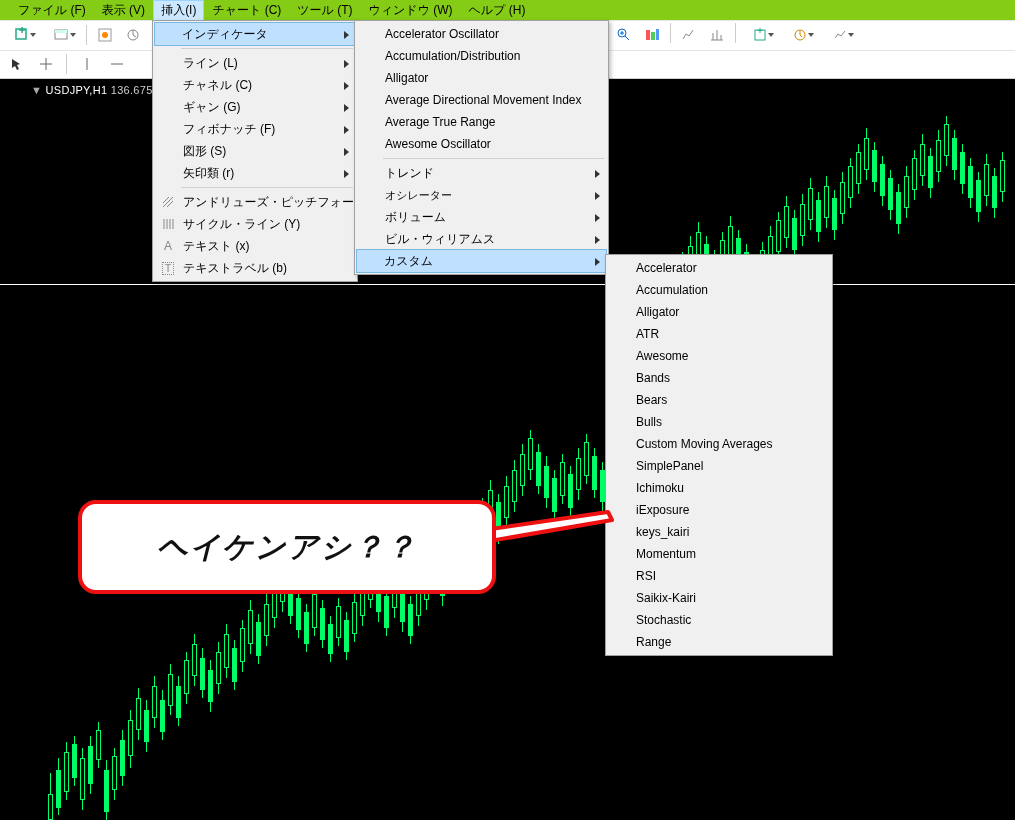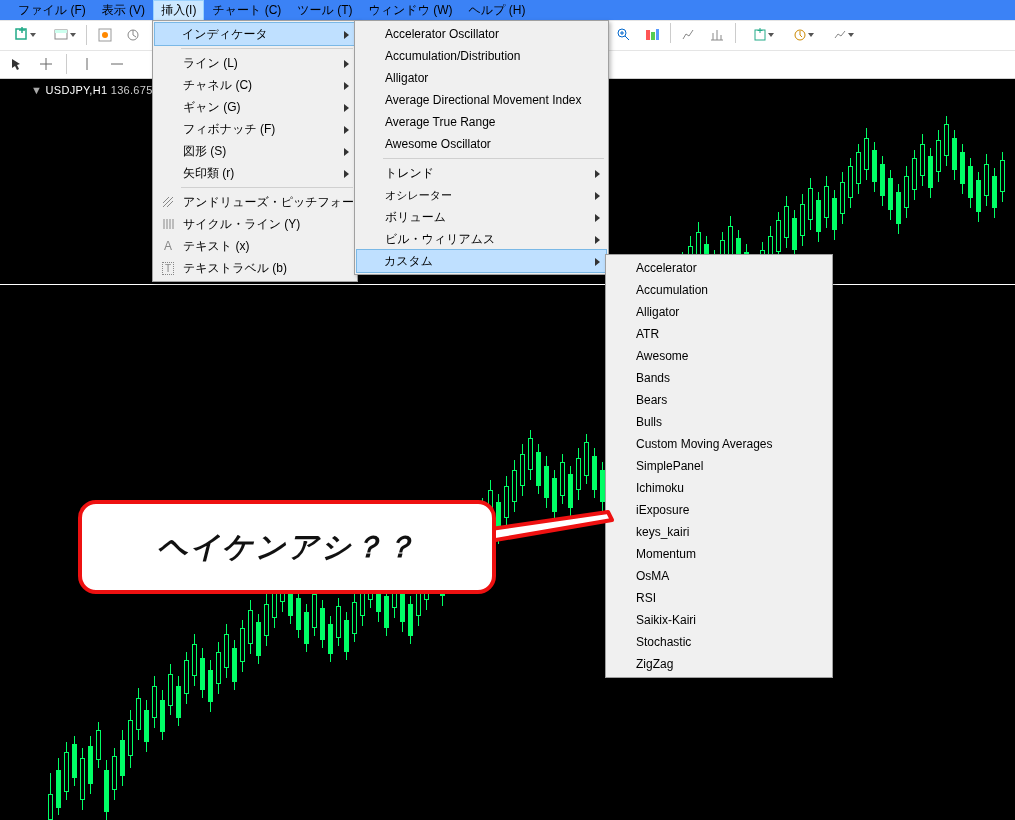--- a/index.html
+++ b/index.html
@@ -1,16 +1,16 @@
 <!DOCTYPE html>
 <html><head>
 <meta charset="utf-8">
 <style>
 html,body{margin:0;padding:0;width:1015px;height:820px;background:#000;font-family:"Meiryo","Yu Gothic UI","Segoe UI",sans-serif;font-size:12px;overflow:hidden;position:relative}
-.menubar{position:absolute;top:0;left:0;right:0;height:20px;background:#3b82f6;display:flex;align-items:center;padding:0 4px;border-bottom:1px solid #e5e5e5;z-index:30}
+.menubar{position:absolute;top:0;left:0;right:0;height:20px;background:#84cc16;display:flex;align-items:center;padding:0 4px;border-bottom:1px solid #e5e5e5;z-index:30}
 .spacer6{width:6px}
 .menubar .mi{padding:2px 8px;color:#000;cursor:default}
 .menubar .mi.hl{background:#cce8ff;border:1px solid #99d1ff;padding:1px 7px}
 .toolbar1{position:absolute;top:20px;left:0;right:0;height:30px;background:#fff;display:flex;align-items:center;padding:0 4px;gap:4px;z-index:25;border-bottom:1px solid #e5e5e5}
 .toolbar2{position:absolute;top:50px;left:0;right:0;height:28px;background:#fff;display:flex;align-items:center;padding:0 4px;gap:6px;z-index:20;border-bottom:1px solid #d0d0d0}
 .tb-btn{width:22px;height:22px;display:flex;align-items:center;justify-content:center;border:1px solid transparent;color:#555}
 .tb-btn.dd{width:34px;position:relative}
 .tb-btn.dd::after{content:"";position:absolute;right:3px;top:9px;border-left:3px solid transparent;border-right:3px solid transparent;border-top:4px solid #555}
 .tb-sep{width:1px;height:20px;background:#ccc;margin:0 2px}
 .chart-area{position:absolute;top:78px;left:0;right:0;bottom:0;background:#000}
@@ -681,25 +681,24 @@
     <div class="row">Awesome</div>
     <div class="row">Bands</div>
     <div class="row">Bears</div>
     <div class="row">Bulls</div>
     <div class="row">Custom Moving Averages</div>
     <div class="row">SimplePanel</div>
     <div class="row">Ichimoku</div>
     <div class="row">iExposure</div>
     <div class="row">keys_kairi</div>
     <div class="row">Momentum</div>
-    <div class="row">OsMA</div>
     <div class="row">RSI</div>
     <div class="row">Saikix-Kairi</div>
     <div class="row">Stochastic</div>
-    <div class="row">ZigZag</div>
+    <div class="row">Range</div>
   </div>
 
 <div class="bubble">
   <div class="txt">ヘイケンアシ？？</div>
 </div>
 <svg class="tail-svg" viewBox="0 0 160 50">
   <path d="M4 42 L132 20 L128 12 L4 30 Z" fill="#fff" stroke="#e11" stroke-width="4" stroke-linejoin="round"></path>
 </svg>
 
 </body></html>

